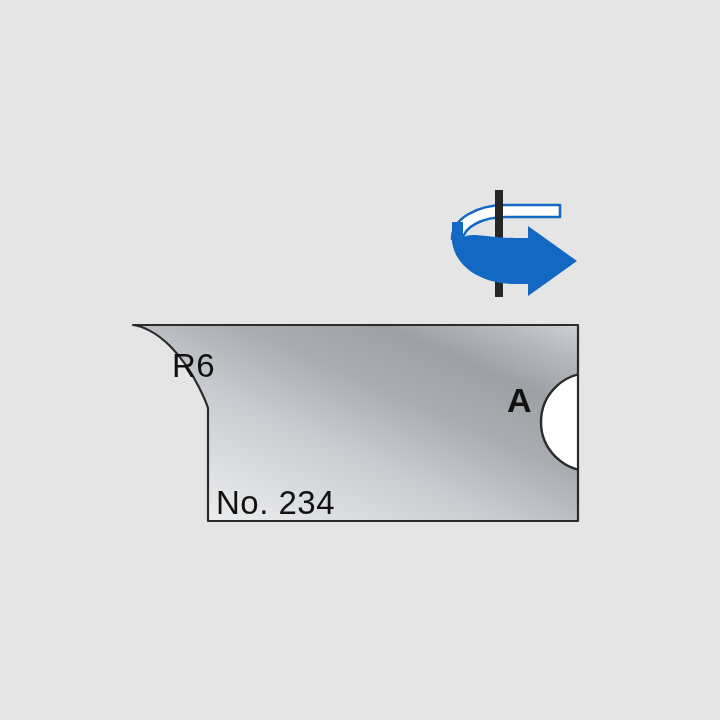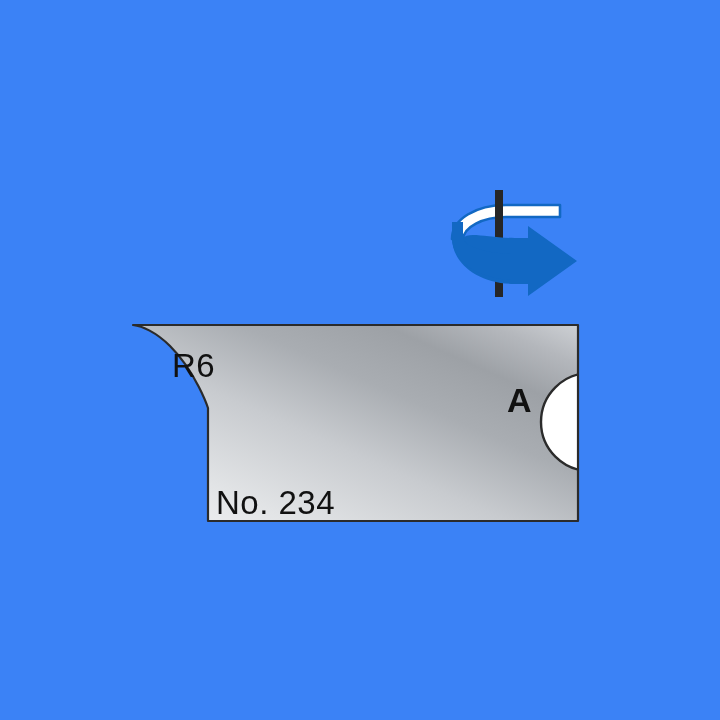--- a/index.html
+++ b/index.html
@@ -8,21 +8,21 @@
     padding: 0;
     background: #ffffff;
   }
   body {
     font-family: "Liberation Sans", sans-serif;
   }
   #stage {
     position: relative;
     width: 720px;
     height: 720px;
-    background: #3b82f6;
+    background: #e5e5e5;
     overflow: hidden;
   }
   #scene {
     position: absolute;
     left: 0;
     top: 0;
     width: 720px;
     height: 720px;
     display: block;
   }

